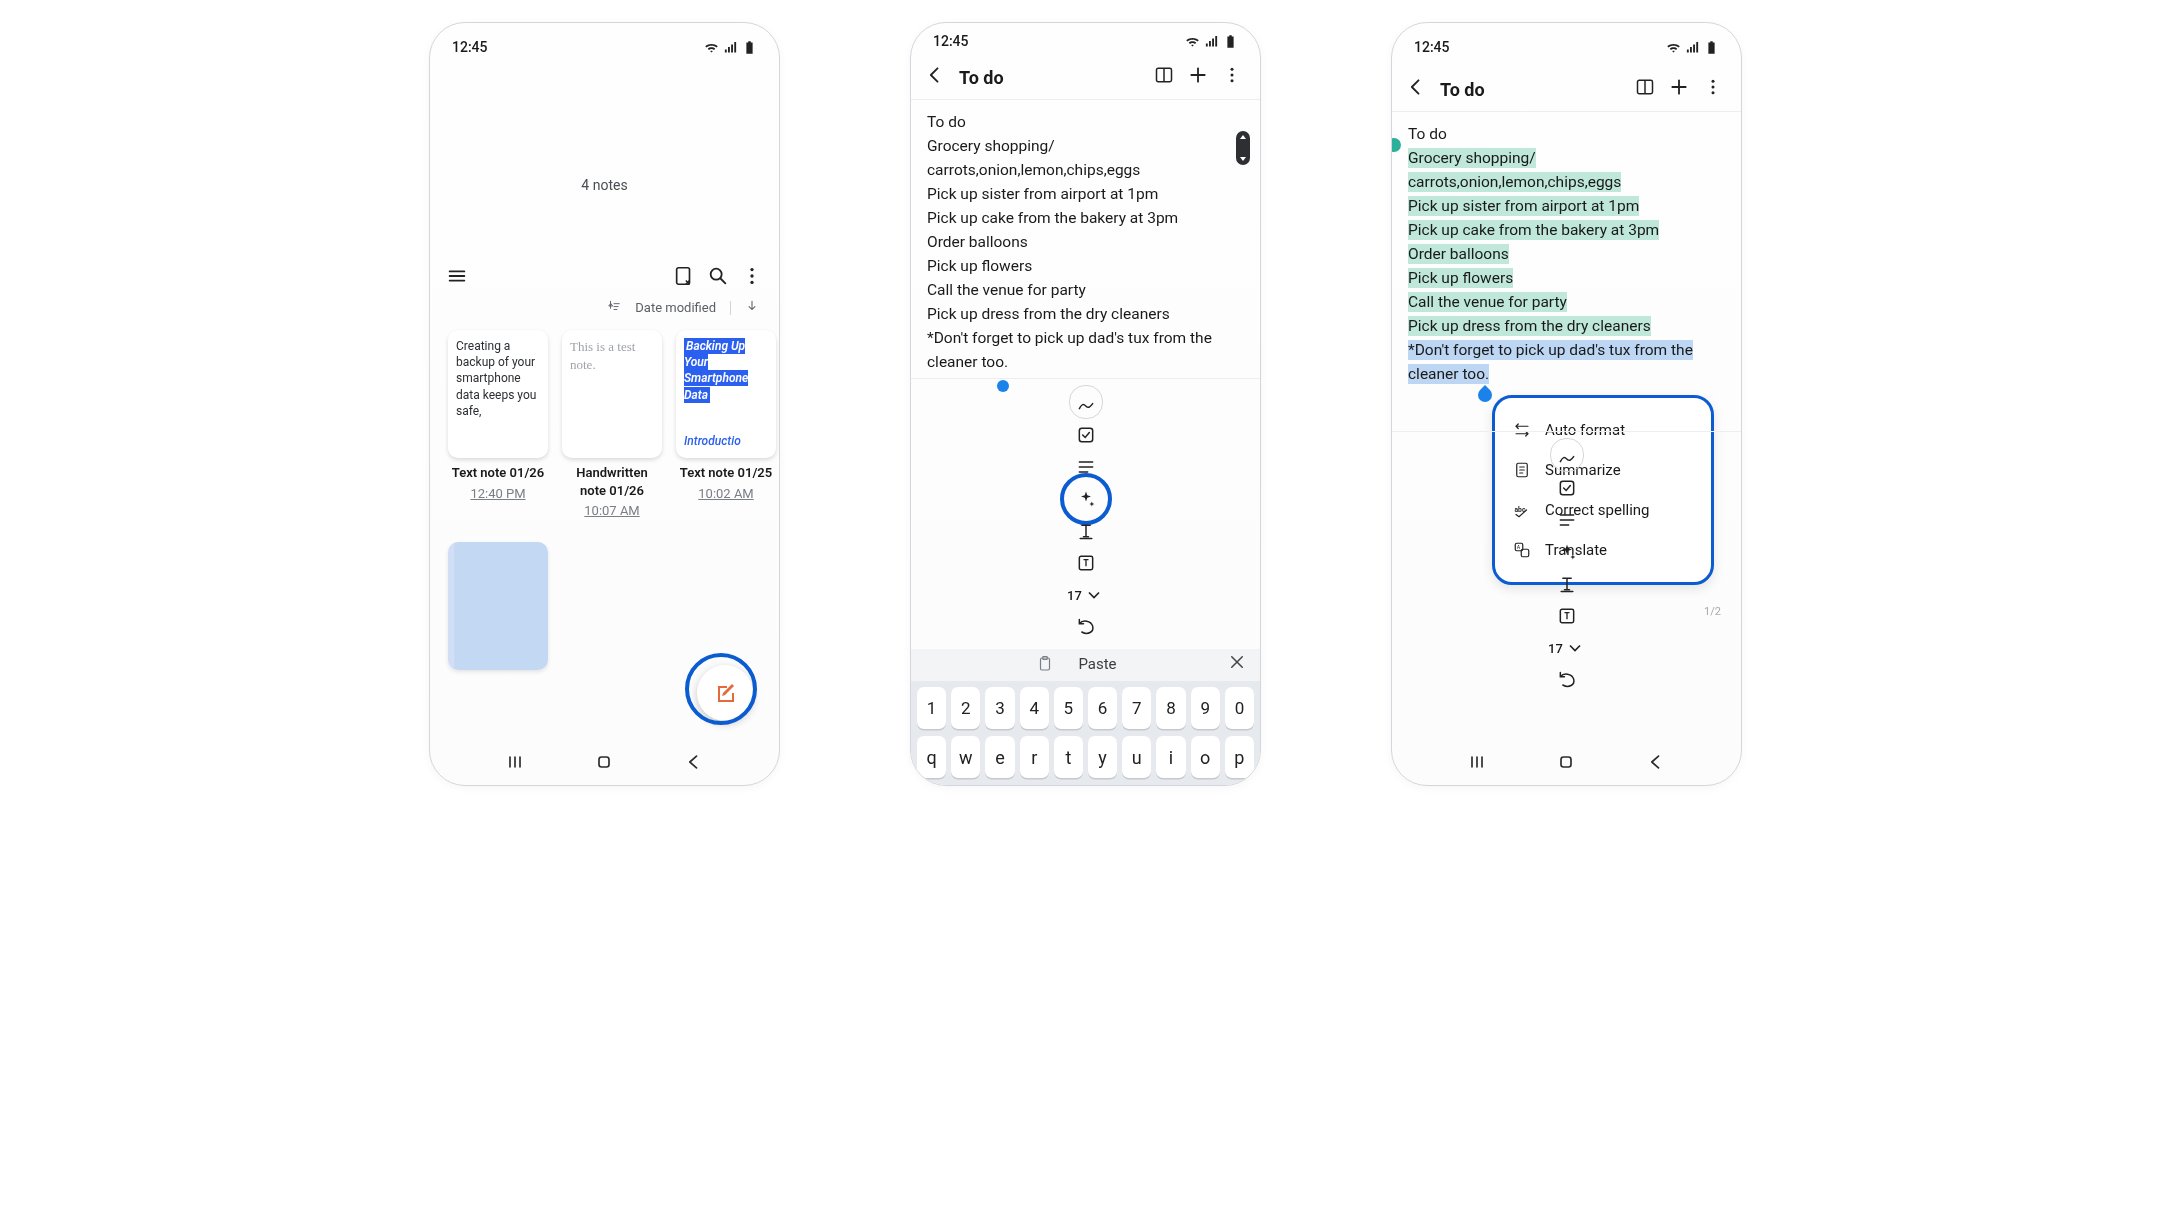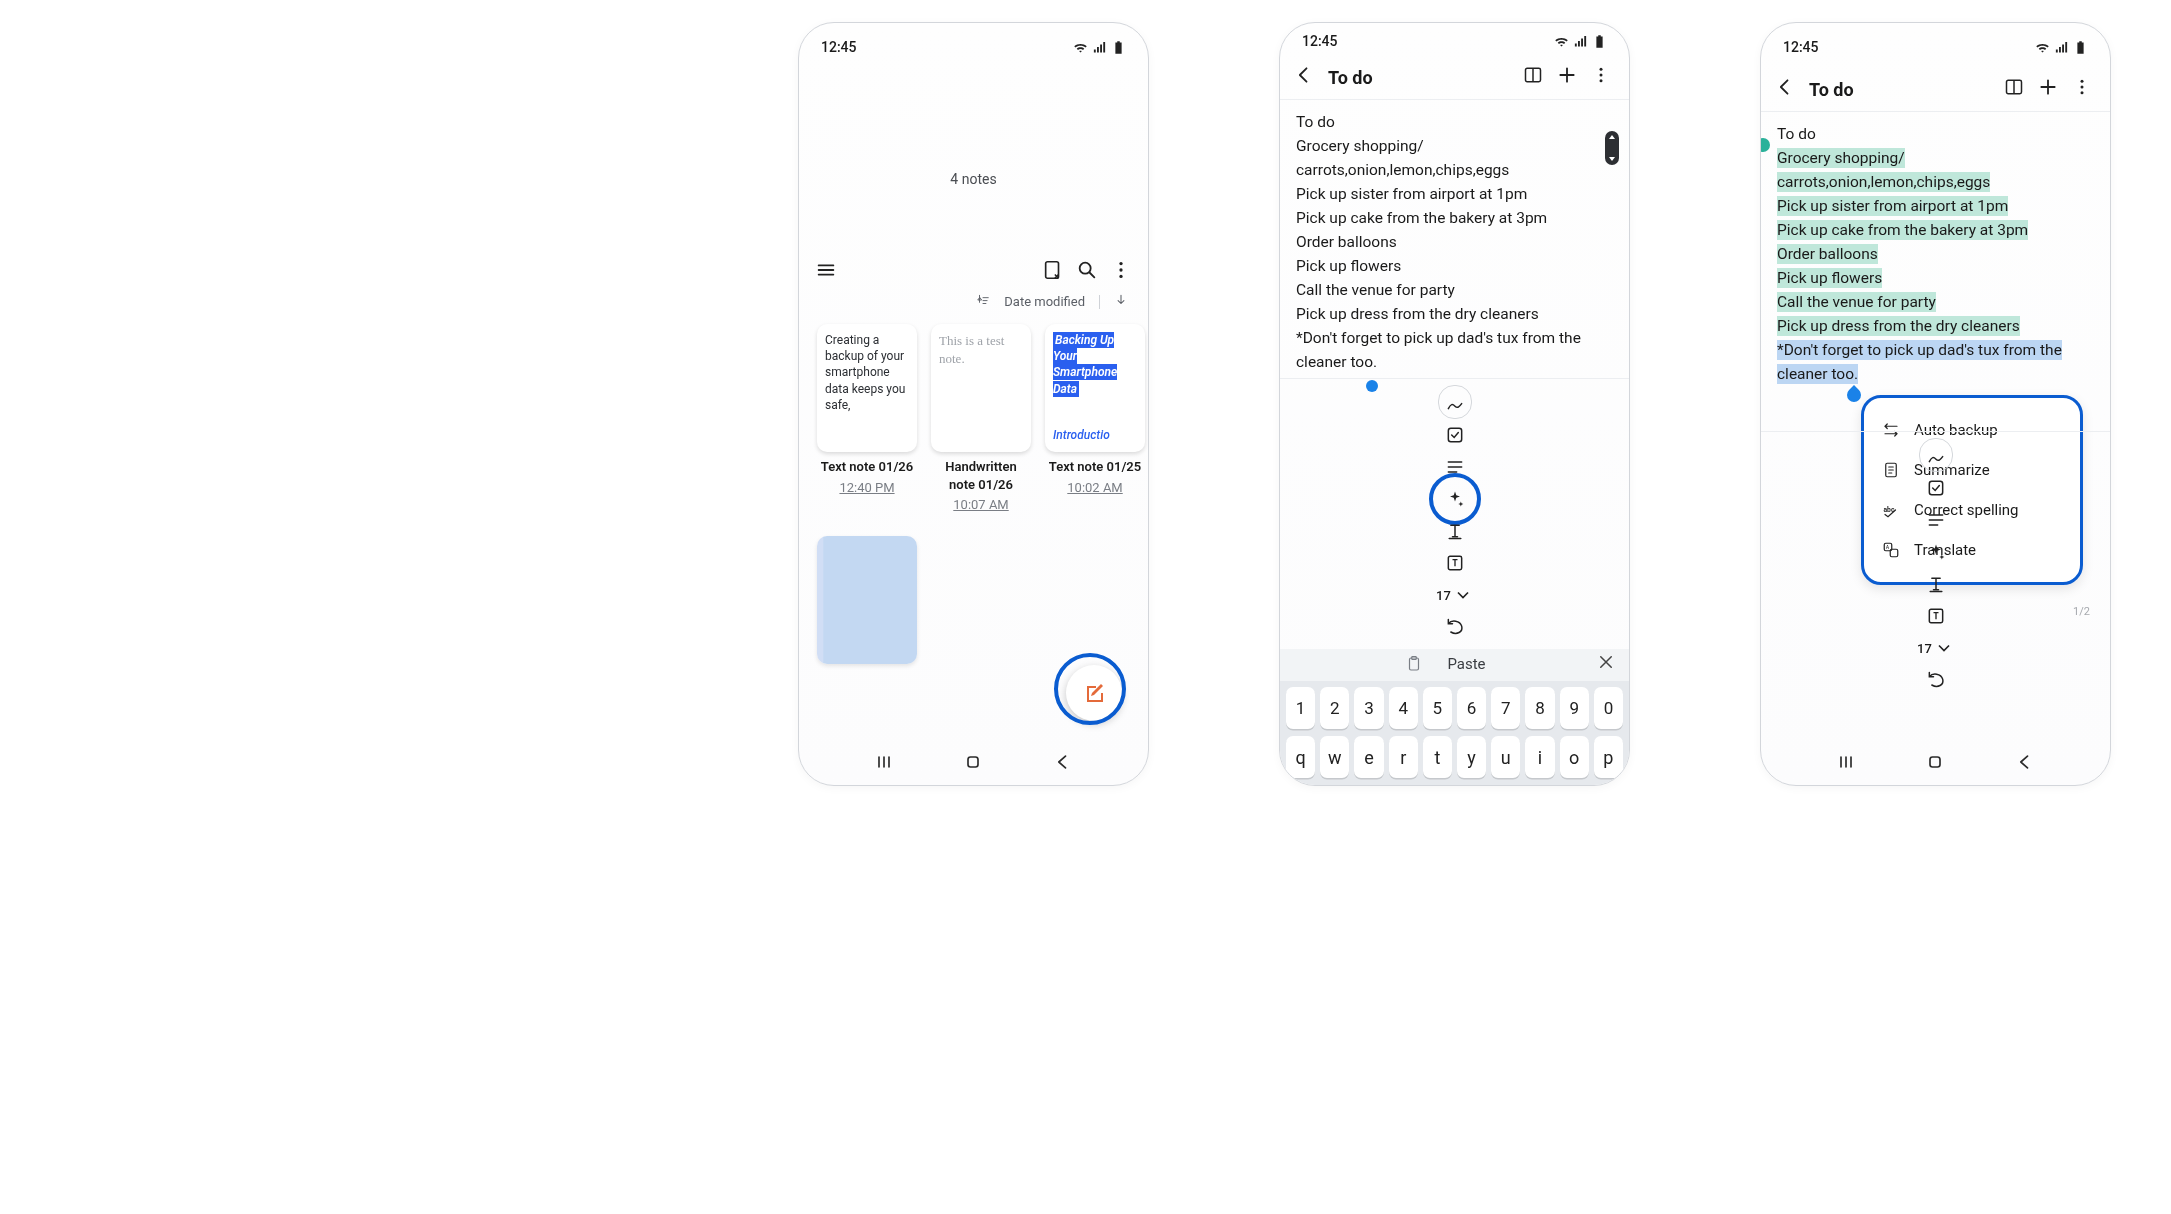--- a/index.html
+++ b/index.html
@@ -11,34 +11,34 @@
     --muted: #7a7e85;
     --accent: #0b63d6;
     --accent-ring: #0a5cd0;
     --hl-teal: #bfe7da;
     --hl-blue: #bcd6f3;
     --key-bg: #ffffff;
     --key-shadow: #c5c8cc;
     --kbd-bg: #e6e9ed;
   }
   html,body{margin:0;padding:0;background:#ffffff;font-family:-apple-system,BlinkMacSystemFont,"Segoe UI",Roboto,Arial,sans-serif;color:var(--text);}
-  .stage{display:flex;gap:130px;justify-content:flex-end;align-items:flex-start;padding:22px 60px;}
+  .stage{display:flex;gap:130px;justify-content:center;align-items:flex-start;padding:22px 60px;}
   .phone{width:var(--phone-w);height:var(--phone-h);border:1px solid var(--border);border-radius:var(--phone-radius);background:linear-gradient(#fefefe,#fcfcfd);box-shadow:0 2px 10px rgba(0,0,0,.04);position:relative;overflow:hidden;flex:0 0 auto;display:flex;flex-direction:column;}
   
   .statusbar{display:flex;align-items:center;justify-content:space-between;padding:10px 22px 4px 22px;height:28px;font-size:14px;font-weight:500;}
   .status-icons{display:flex;gap:4px;align-items:center;}
   .status-icons svg{width:15px;height:15px;display:block;}
   
   .navbar{margin-top:auto;height:38px;display:flex;justify-content:space-around;align-items:center;padding:0 40px 4px 40px;}
   .navbar span{display:flex;align-items:center;justify-content:center;width:40px;height:24px;color:#2b2b2b;}
   .navbar svg{width:20px;height:20px;}
   
   .s1-header{text-align:center;margin-top:90px;}
   .s1-header h1{margin:0;font-size:30px;font-weight:600;letter-spacing:.2px;}
-  .s1-header .sub{margin-top:16px;font-size:14px;color:#4a4d52;}
+  .s1-header .sub{margin-top:22px;font-size:14px;color:#4a4d52;}
   .s1-toolbar{display:flex;align-items:center;padding:72px 16px 0 16px;gap:12px;}
   .s1-toolbar .spacer{flex:1;}
   .s1-sort{display:flex;align-items:center;justify-content:flex-end;gap:14px;padding:12px 20px 6px 0;font-size:13px;color:#5b5f66;}
   .s1-sort .vline{width:1px;height:14px;background:#cfd2d7;}
   .s1-grid{display:flex;gap:14px;padding:8px 18px;}
   .card{width:100px;display:flex;flex-direction:column;gap:6px;}
   .card .thumb{width:100px;height:128px;border-radius:10px;background:#fff;box-shadow:0 2px 4px rgba(0,0,0,.14);padding:8px 8px;box-sizing:border-box;font-size:12px;line-height:1.35;color:#2b2e33;overflow:hidden;}
   .card .thumb.handwritten{font-family:"Comic Sans MS",cursive;color:#9fa3a9;font-size:13px;}
   .card .thumb .blocknote{display:inline;background:#2a5fef;color:#fff;font-style:italic;font-weight:600;padding:1px 2px;}
   .card .thumb .intro{color:#2a5fef;font-style:italic;font-weight:500;font-size:12px;margin-top:30px;display:block;}
@@ -468,21 +468,21 @@
       <span class="line"><span class="hl">Pick up dress from the dry cleaners</span></span>
       <span class="line"><span class="hl-b">*Don't forget to pick up dad's tux from the cleaner too.</span></span>
       <span class="sel-end" style="left:86px;bottom:-12px;"></span>
     </div>
 
     <div class="ai-menu">
       <div class="item">
         <svg viewBox="0 0 24 24">
             <path d="M7 4l-3 3 3 3M17 14l3 3-3 3M4 7h16M4 17h16" stroke="#222" stroke-width="1.6" fill="none" stroke-linecap="round"></path>
           </svg>
-        <span>Auto backup</span>
+        <span>Auto format</span>
       </div>
       <div class="item">
         <svg viewBox="0 0 24 24">
             <rect x="5" y="3" width="14" height="18" rx="2" fill="none" stroke="#222" stroke-width="1.6"></rect>
             <path d="M9 8h6M9 12h6M9 16h4" stroke="#222" stroke-width="1.6" stroke-linecap="round"></path>
           </svg>
         <span>Summarize</span>
       </div>
       <div class="item">
         <svg viewBox="0 0 24 24">

